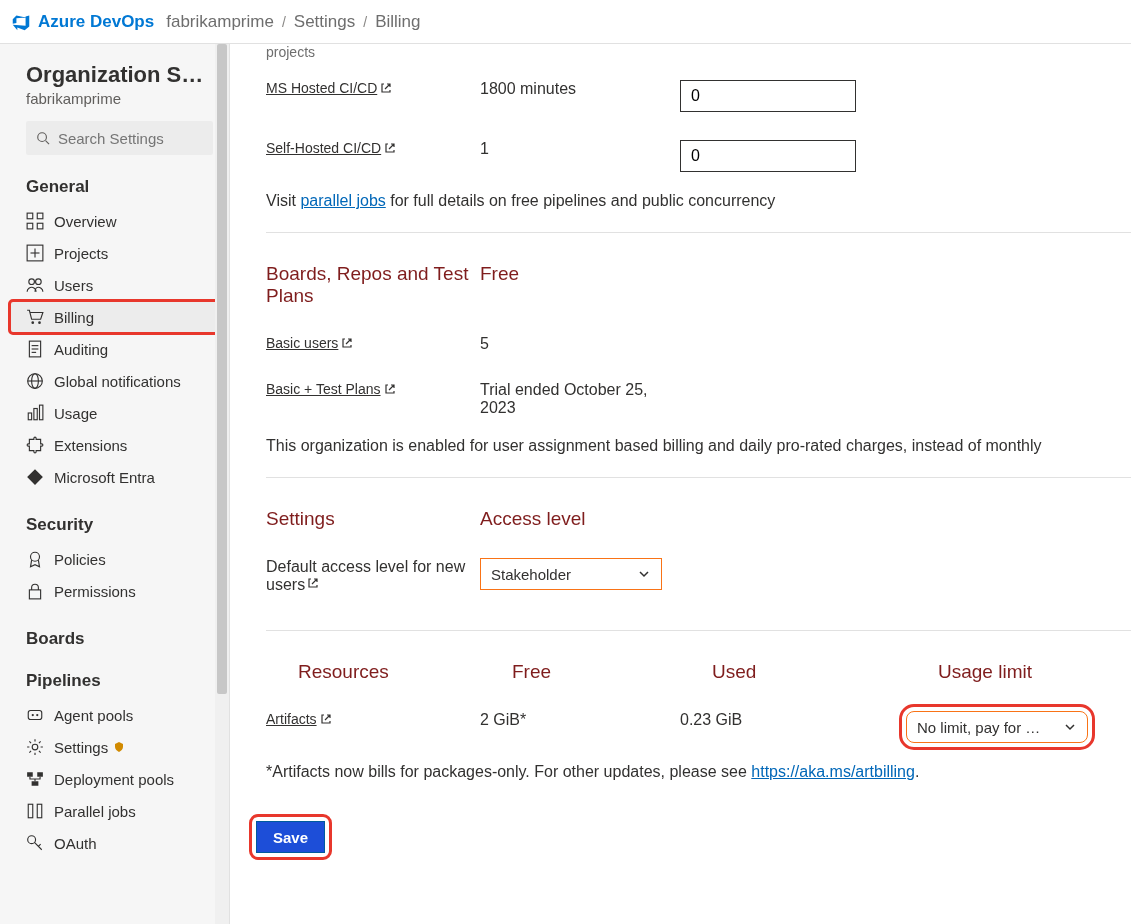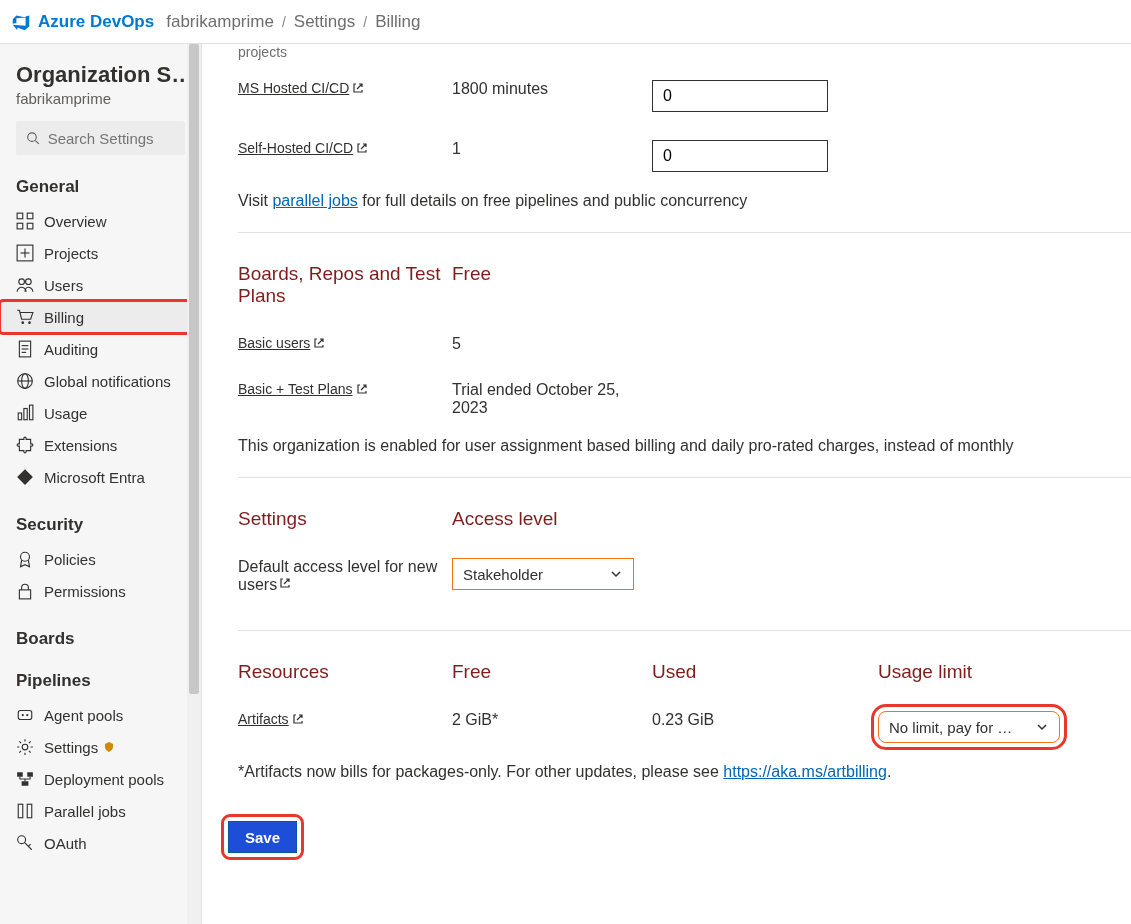--- a/index.html
+++ b/index.html
@@ -12,21 +12,21 @@
 
   
   .topbar { display: flex; align-items: center; height: 44px; padding: 0 10px; border-bottom: 1px solid #e1e1e1; }
   .logo { width: 22px; height: 22px; margin-right: 6px; }
   .brand { color: #0078d4; font-weight: 600; font-size: 17px; margin-right: 12px; }
   .bc-item { color: #6e6e6e; font-size: 17px; }
   .bc-sep { color: #8a8886; margin: 0 8px; }
 
   
   .layout { display: flex; height: calc(924px - 44px); }
-  .sidebar { width: 202px; position: relative; background: #f6f6f6; border-right: 1px solid #e1e1e1; padding: 18px 0 0 0; overflow: hidden; }
+  .sidebar { width: 230px; position: relative; background: #f6f6f6; border-right: 1px solid #e1e1e1; padding: 18px 0 0 10px; overflow: hidden; }
   .sidebar-inner { padding: 0 16px 0 16px; height: 100%; }
   .scrollbar-track { position: absolute; top: 0; right: 0; width: 14px; height: 100%; background: #f0f0f0; }
   .scrollbar-thumb { position: absolute; top: 0; left: 2px; width: 10px; height: 650px; background: #c7c7c7; border-radius: 2px; }
 
   .page-title { font-size: 22px; font-weight: 600; white-space: nowrap; overflow: hidden; text-overflow: ellipsis; width: 190px; }
   .org-name { color: #605e5c; font-size: 15px; margin-top: 2px; }
   .search-box { display: flex; align-items: center; background: #ececec; height: 34px; border-radius: 2px; margin-top: 14px; padding: 0 10px; }
   .search-box input { border: none; background: transparent; outline: none; font-size: 15px; color: #605e5c; width: 100%; }
   .search-icon { width: 16px; height: 16px; margin-right: 8px; color: #605e5c; }
 
@@ -289,21 +289,21 @@
           <span>Stakeholder</span>
           <svg class="chev" viewBox="0 0 14 14">
               <path d="M3 5l4 4 4-4" fill="none" stroke="currentColor" stroke-width="1.5"></path>
             </svg>
         </div>
       </div>
     </div>
     <div class="divider"></div>
 
     
-    <div class="section-row section-header" style="padding-top:30px;">
+    <div class="section-row section-header" style="padding-top:30px;margin-left:32px;">
       <div class="col-a">Resources</div>
       <div class="col-b">Free</div>
       <div class="col-c">Used</div>
       <div class="col-d">Usage limit</div>
     </div>
     <div class="section-row">
       <div class="col-a"><a class="link-ext underline"><span>Artifacts</span><svg class="ext-icon" viewBox="0 0 12 12">
               <path d="M4 2H2v8h8V8M7 2h3v3M10 2L5 7" fill="none" stroke="currentColor" stroke-width="1.2"></path>
             </svg></a></div>
       <div class="col-b" style="font-size:16px;">2 GiB*</div>

